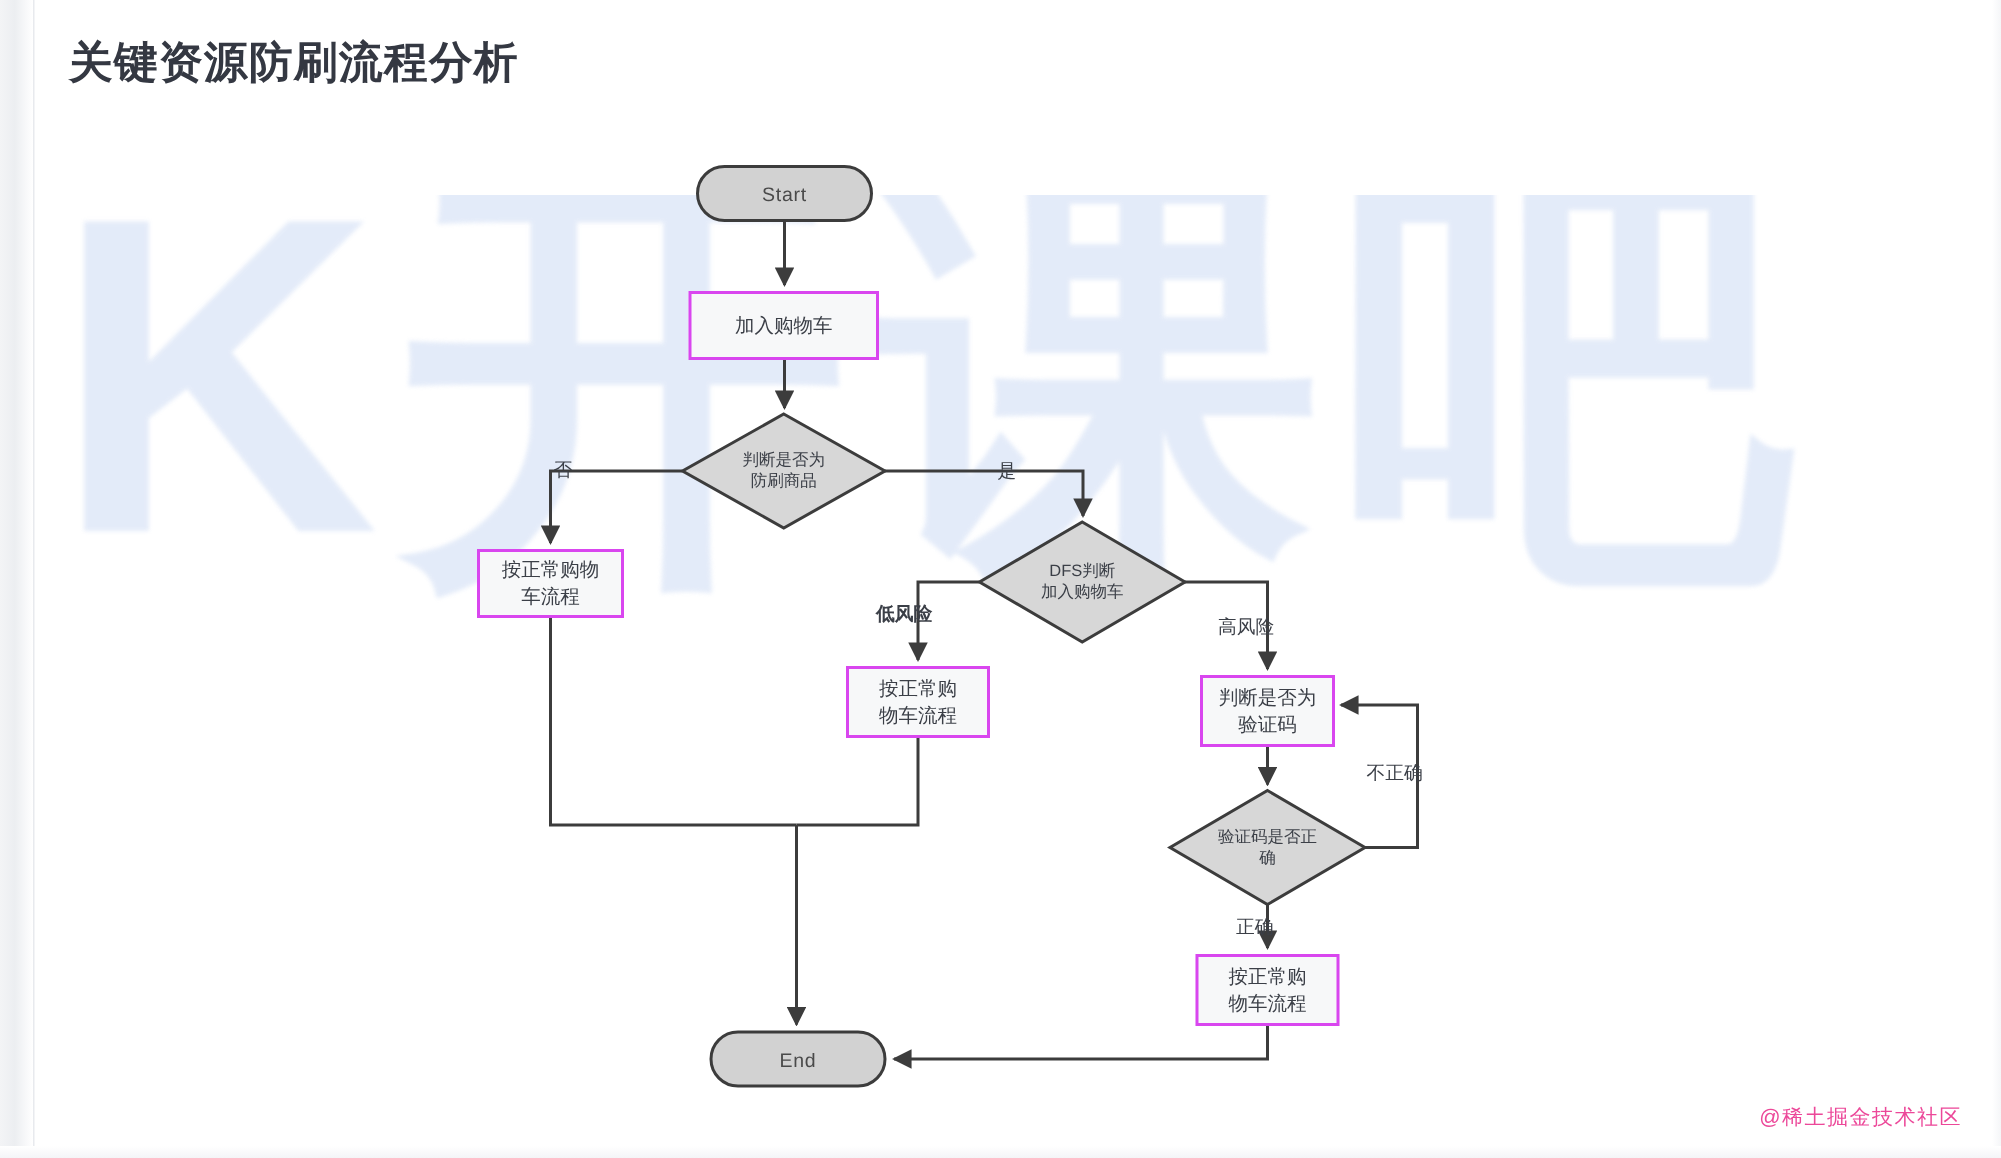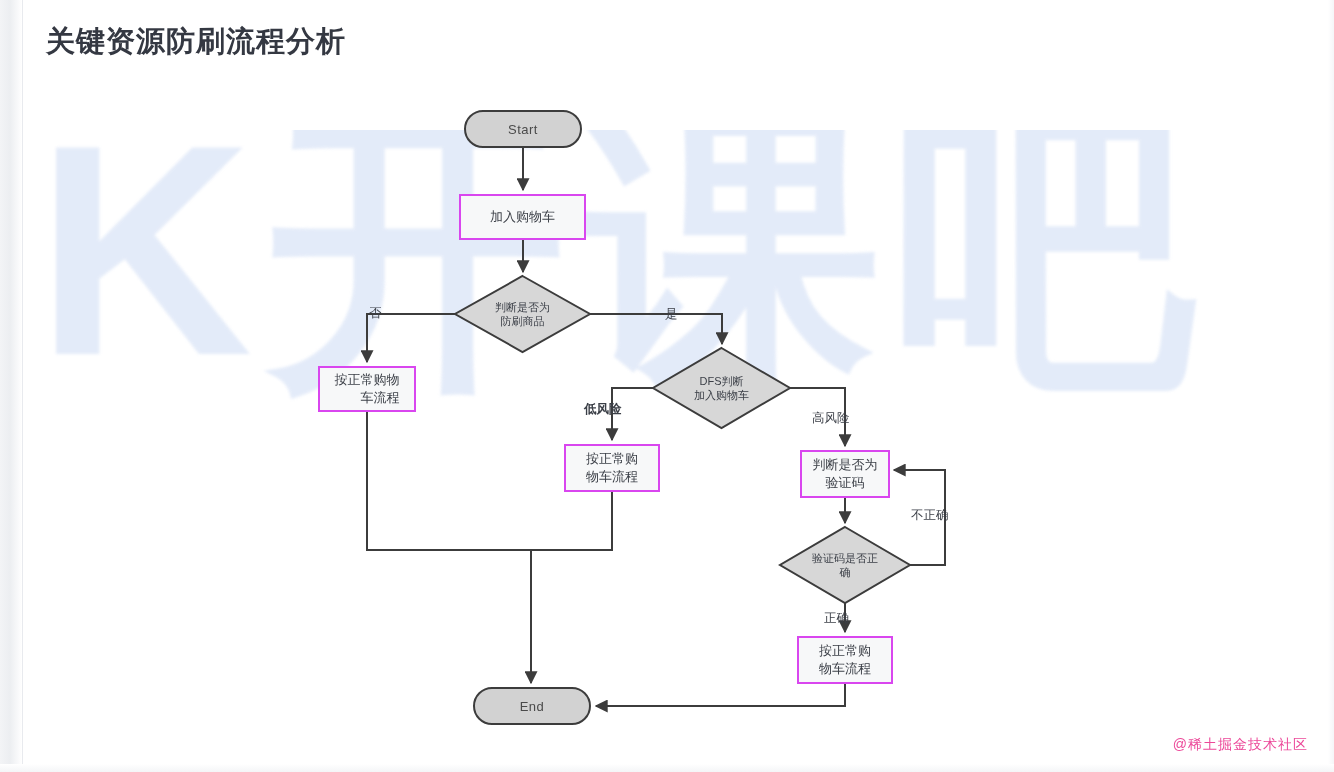--- a/index.html
+++ b/index.html
@@ -219,21 +219,21 @@
 
   <div class="node-decision-wrap" style="left:455px; top:276px; width:135px; height:76px;">
     <div class="node-decision-label">
       <div>
         <div>判断是否为</div>
         <div>防刷商品</div>
       </div>
     </div>
   </div>
 
-  <div class="node node-process" style="left:318px; top:366px; width:98px; height:46px;text-align:right;">
+  <div class="node node-process" style="left:318px; top:366px; width:98px; height:46px;">
     <div>
       <div>按正常购物</div>
       <div>车流程</div>
     </div>
   </div>
 
   <div class="node-decision-wrap" style="left:653px; top:348px; width:137px; height:80px;">
     <div class="node-decision-label">
       <div>
         <div>DFS判断</div>

